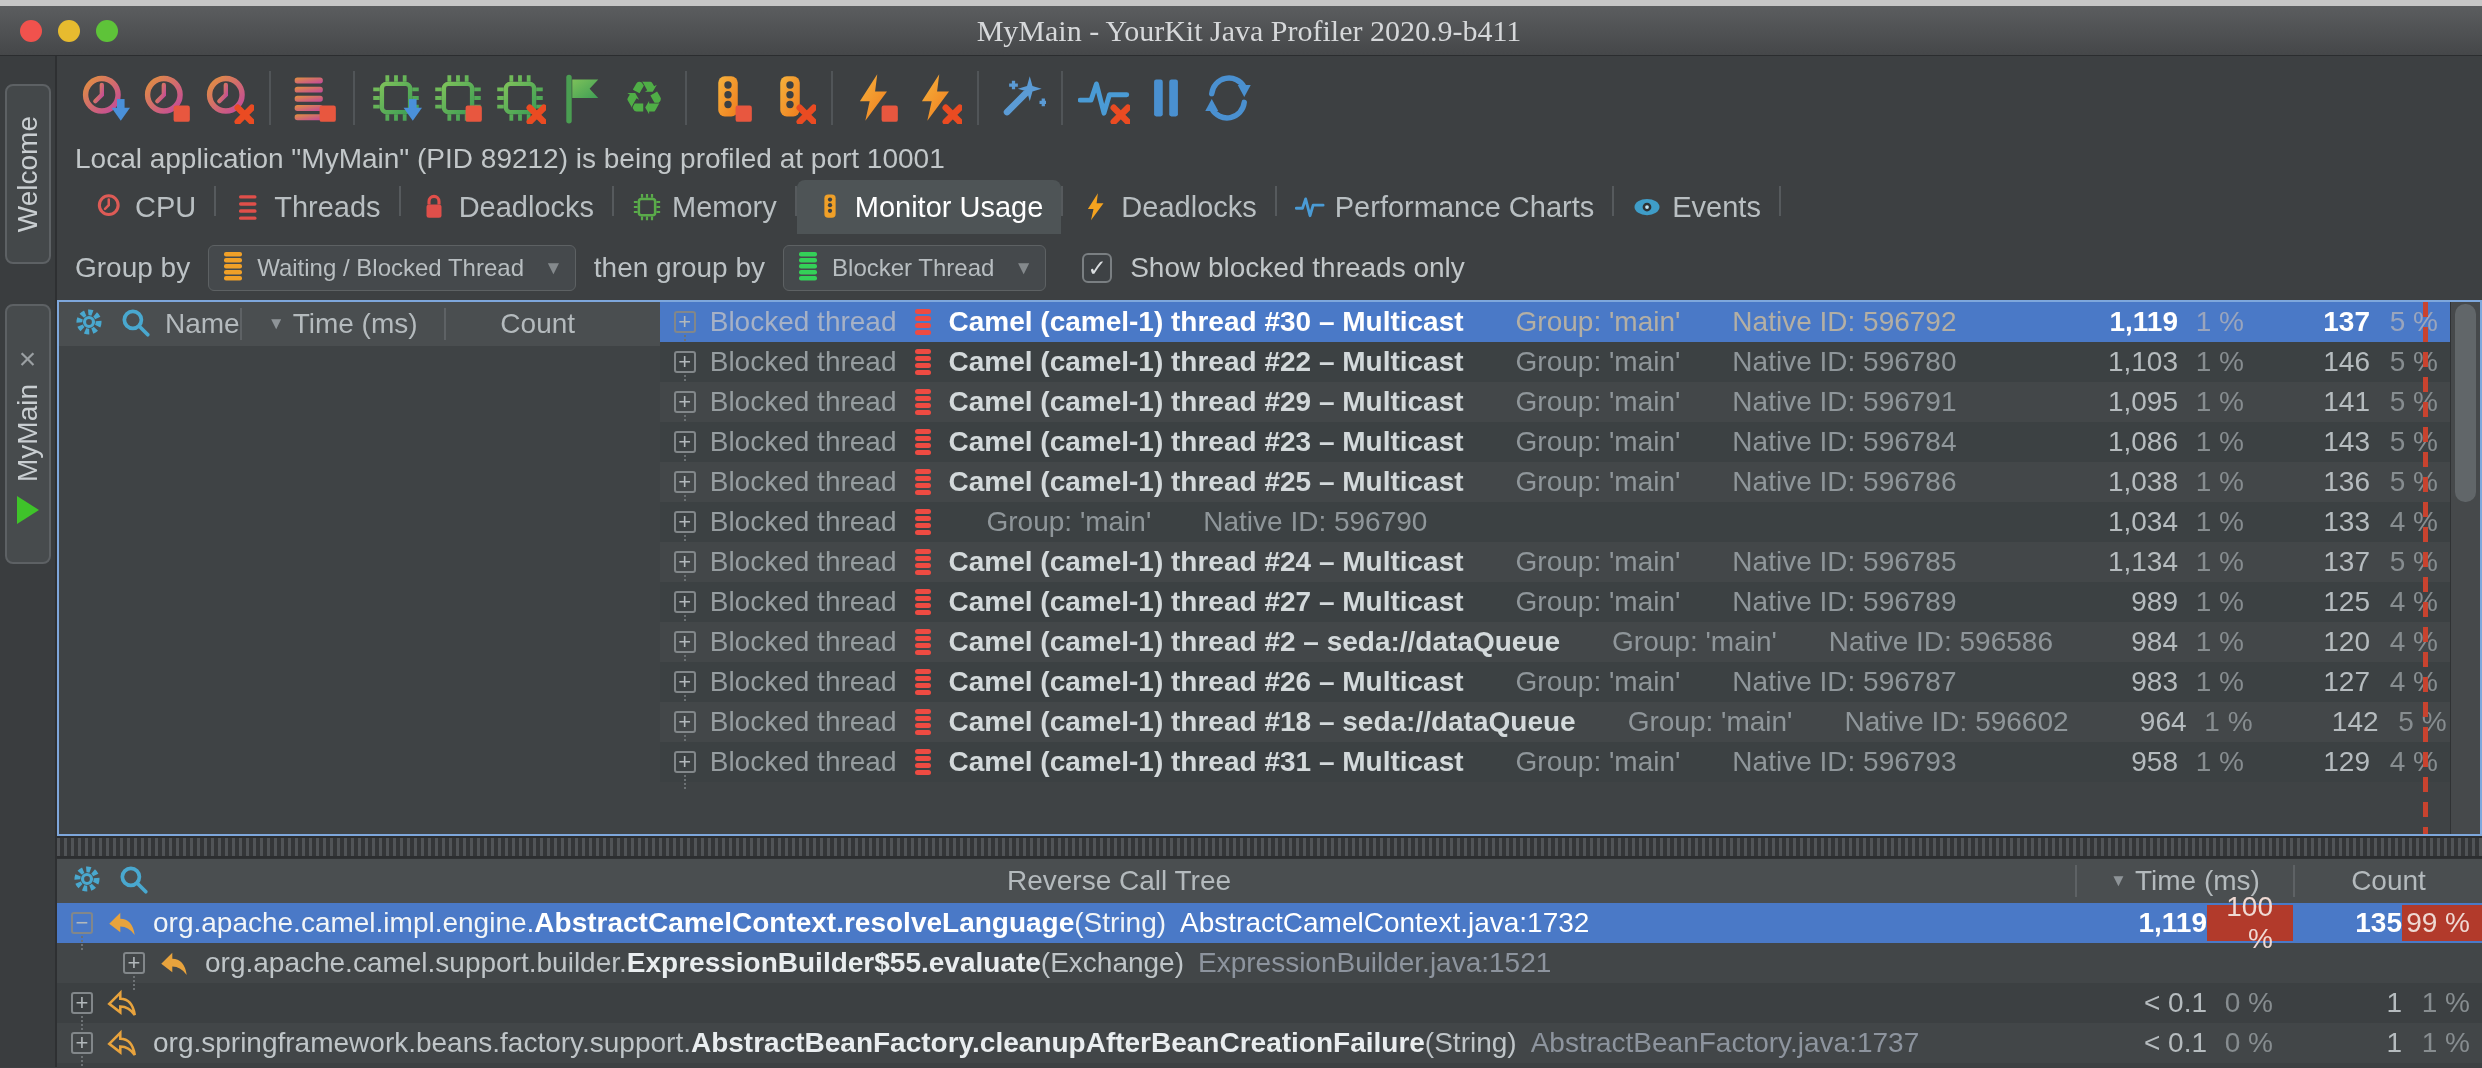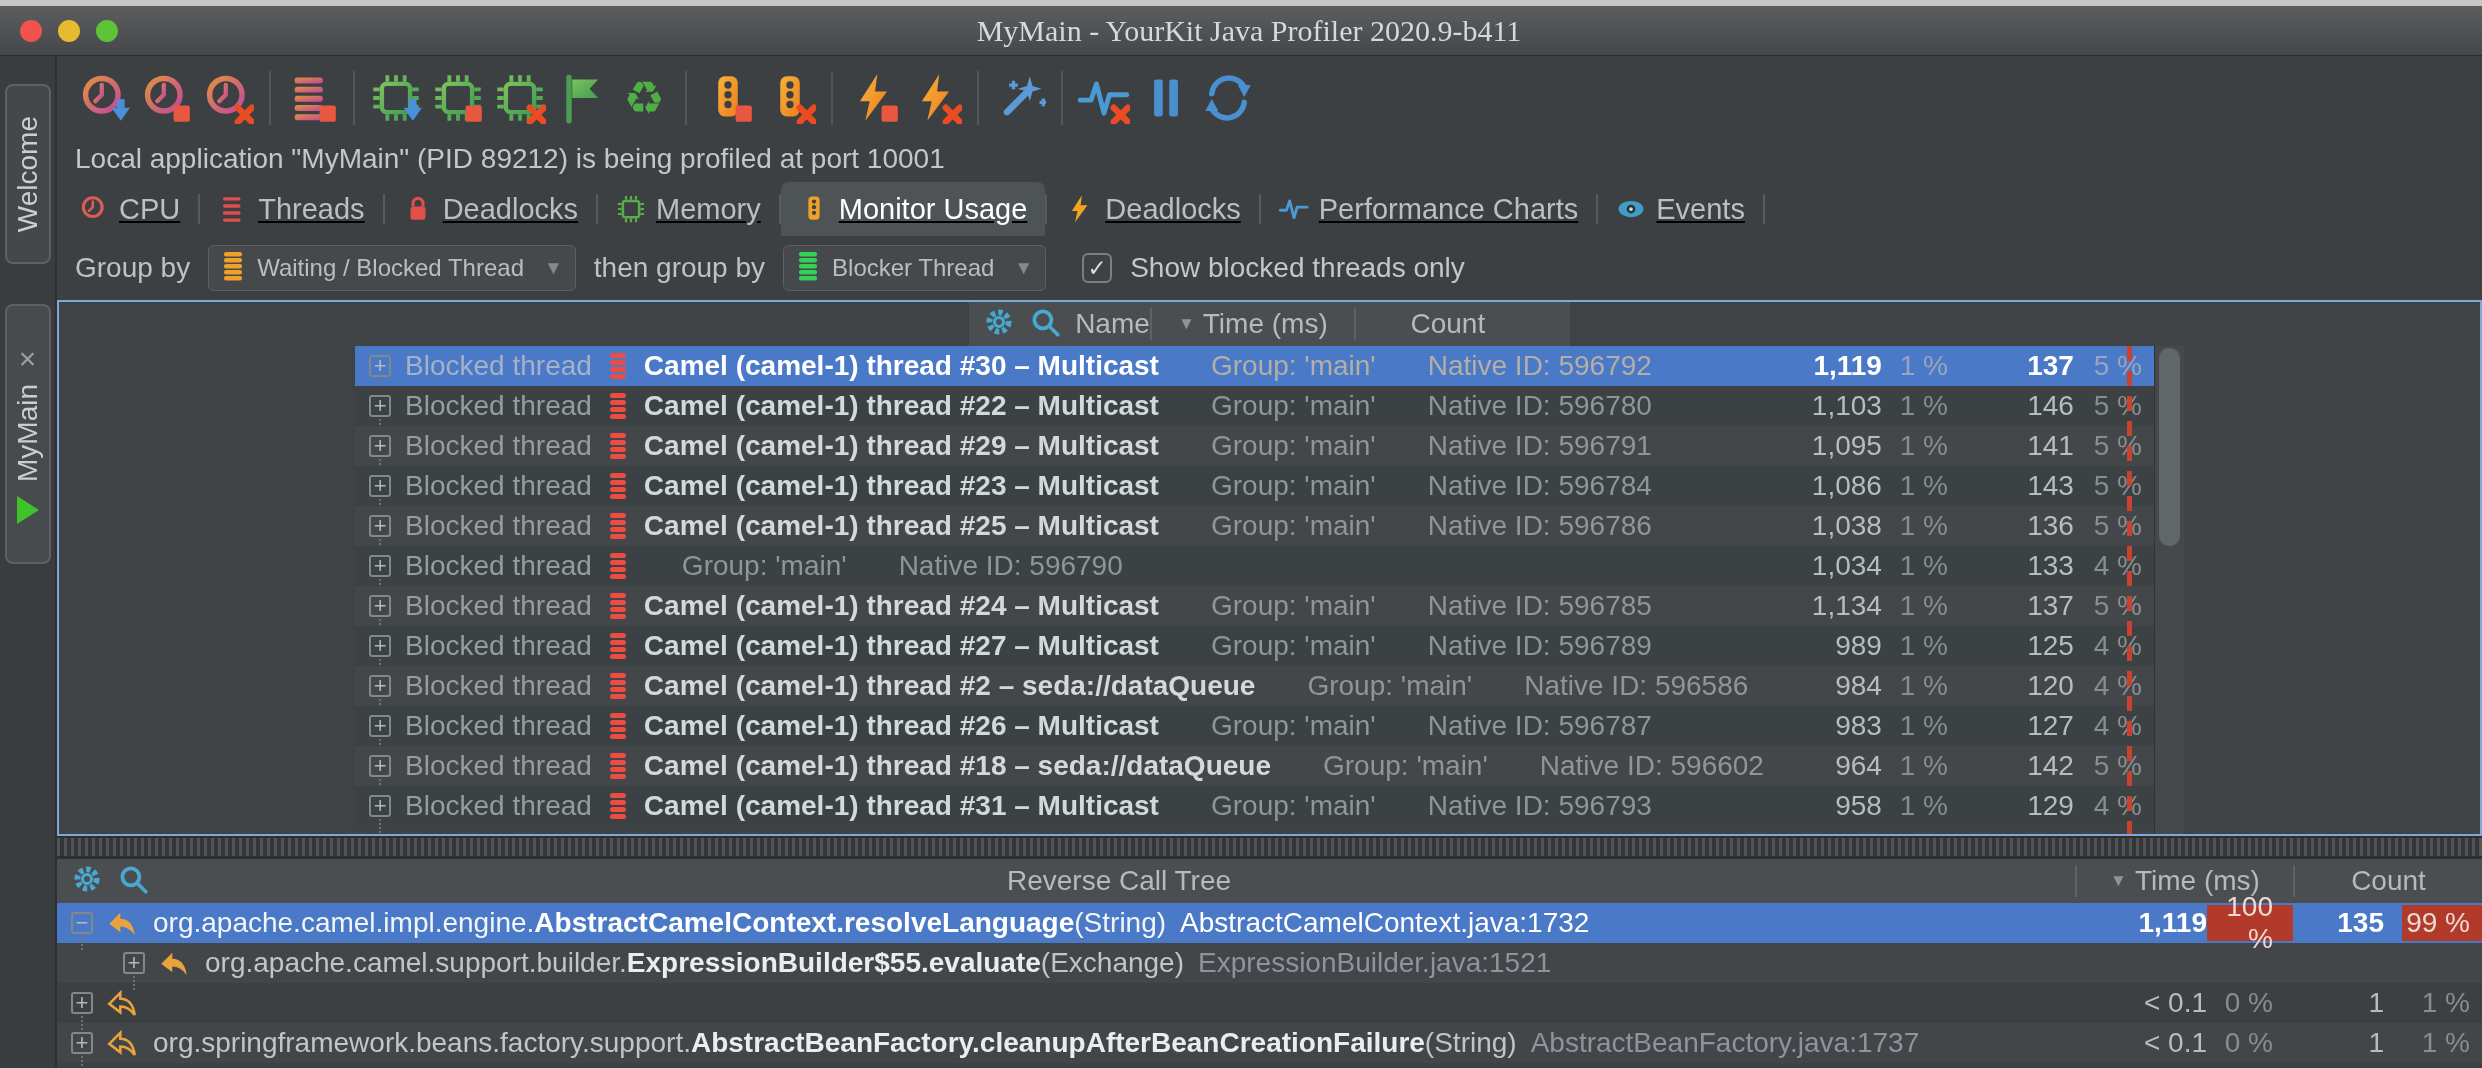--- a/index.html
+++ b/index.html
@@ -30,36 +30,36 @@
 
   
   .toolbar { height:84px; display:flex; align-items:center; padding-left:16px; }
   .tb-btn { width:62px; height:62px; display:flex; align-items:center; justify-content:center; }
   .tb-sep { width:2px; height:54px; background:#515558; margin:0 10px; }
 
   
   .statusline { height:38px; display:flex; align-items:center; padding-left:18px; color:#c2c7c9; font-size:28px; }
 
   
-  .tabbar { height:58px; display:flex; align-items:flex-end; padding-left:4px;text-decoration:underline; }
+  .tabbar { height:58px; display:flex; align-items:center; padding-left:20px; }
   .tab { height:54px; display:flex; align-items:center; gap:10px; padding:0 18px; font-size:29px; color:#b9bfc2; }
   .tab.selected { background:#4e5456; color:#ffffff; border-radius:8px 8px 0 0; }
   .tabbar .tab-sep { width:2px; height:30px; background:#565a5d; margin-bottom:12px; }
 
   
   .groupbar { height:64px; display:flex; align-items:center; padding-left:18px; gap:18px; }
   .gb-label { color:#bcc2c5; font-size:28px; }
   .dropdown { height:46px; background:#45494c; border:1px solid #5d6163; border-radius:6px; display:flex; align-items:center; gap:10px; padding:0 12px; }
   .dd-label { color:#b8bec1; font-size:24px; }
   .dd-arrow { color:#84898c; font-size:19px; margin-left:10px; }
   .checkbox { width:30px; height:30px; background:#3e4245; border:2px solid #7a7f82; border-radius:6px; display:flex; align-items:center; justify-content:center; color:#dadee0; font-size:23px; margin-left:18px; }
   .cb-label { color:#c2c7c9; font-size:28px; }
 
   
-  .thread-table { height:536px; border:2px solid #7ea7dc; display:flex; flex-direction:column; background:#3f4345;align-items:center; }
+  .thread-table { height:536px; border:2px solid #7ea7dc; display:flex; flex-direction:row; background:#3f4345; }
   .t-header { height:44px; background:#4a4e50; display:flex; align-items:center; flex-shrink:0; }
   .hdr-icons { display:flex; gap:14px; padding:0 14px; align-items:center; }
   .hdr-title { flex:1; text-align:center; color:#b4babd; font-size:28px; }
   .hdr-col { display:flex; align-items:center; justify-content:center; gap:8px; color:#b4babd; font-size:28px; border-left:2px solid #5e6265; height:32px; }
   .hdr-col .sort { font-size:17px; color:#8e9498; }
   .hcol-time { width:204px; } .hcol-count { width:186px; } .hcol-sb { width:30px; border-left:none; }
   .b-hcol-time { width:218px; } .b-hcol-count { width:189px; }
 
   .t-rows { position:relative; flex:1; overflow:hidden; }
   .trow { height:40px; display:flex; align-items:center; font-size:28px; padding-left:14px; position:relative; }
@@ -91,21 +91,21 @@
               background:repeating-linear-gradient(90deg,#515457 0 3px,#343638 3px 7px); }
 
   .call-tree { flex:1; display:flex; flex-direction:column; background:#3d4143; border-top:1px solid #303234; }
   .crow { height:40px; display:flex; align-items:center; font-size:28px; padding-left:14px; }
   .crow.even { background:#3c4042; } .crow.odd { background:#424648; }
   .crow.sel { background:#4a79c7; }
   .crow .arrow-ic { margin-left:12px; display:flex; flex-shrink:0; }
   .ctext { margin-left:14px; white-space:nowrap; overflow:hidden; }
   .pkg,.args { color:#bfc5c8; } .method { color:#e9edef; font-weight:bold; } .loc { color:#8d949e; margin-left:14px; }
   .crow.sel .pkg, .crow.sel .args { color:#f2f5f7; } .crow.sel .method { color:#ffffff; } .crow.sel .loc { color:#ffffff; }
-  .crow .col.time { width:218px; } .crow .col.count { width:189px;gap:18px; }
+  .crow .col.time { width:218px; } .crow .col.count { width:189px; }
   .crow .pct.hot { background:#b23a2b; color:#efd9d3; height:36px; display:flex; align-items:center; justify-content:flex-end; }
 </style>
 </head>
 <body>
 
 <div class="screen">
   <svg width="0" height="0" style="position:absolute">
     <defs>
       <linearGradient id="gw" x1="0" y1="0" x2="1" y2="1">
           <stop offset="0" stop-color="#e2903f"></stop>

